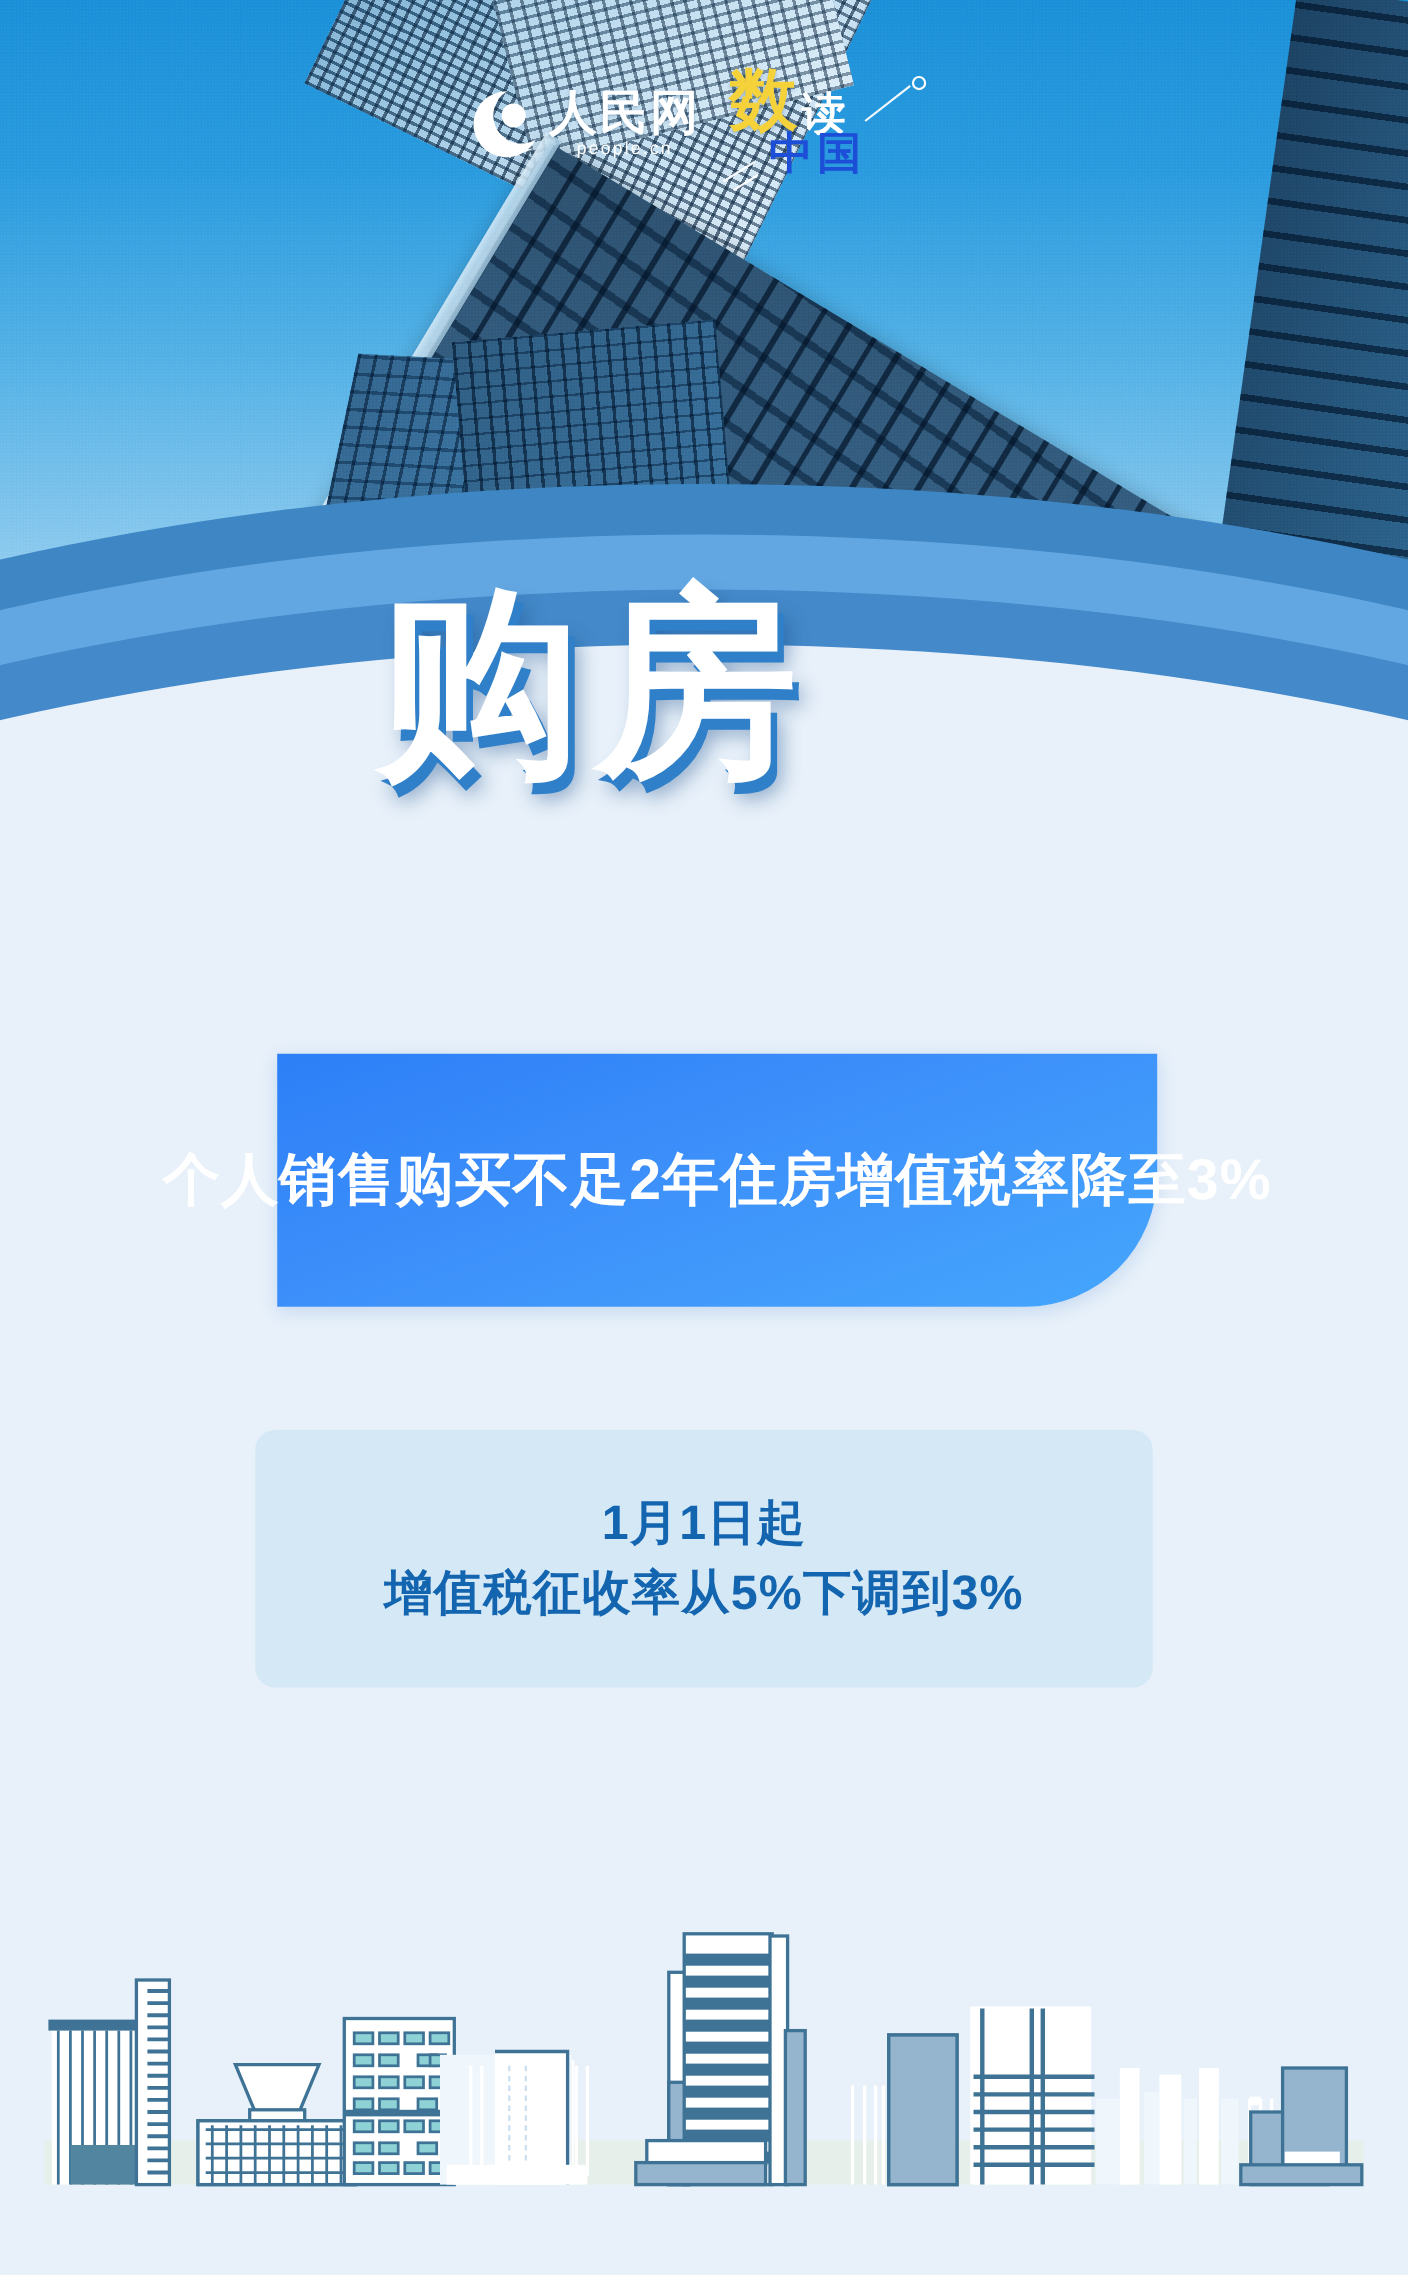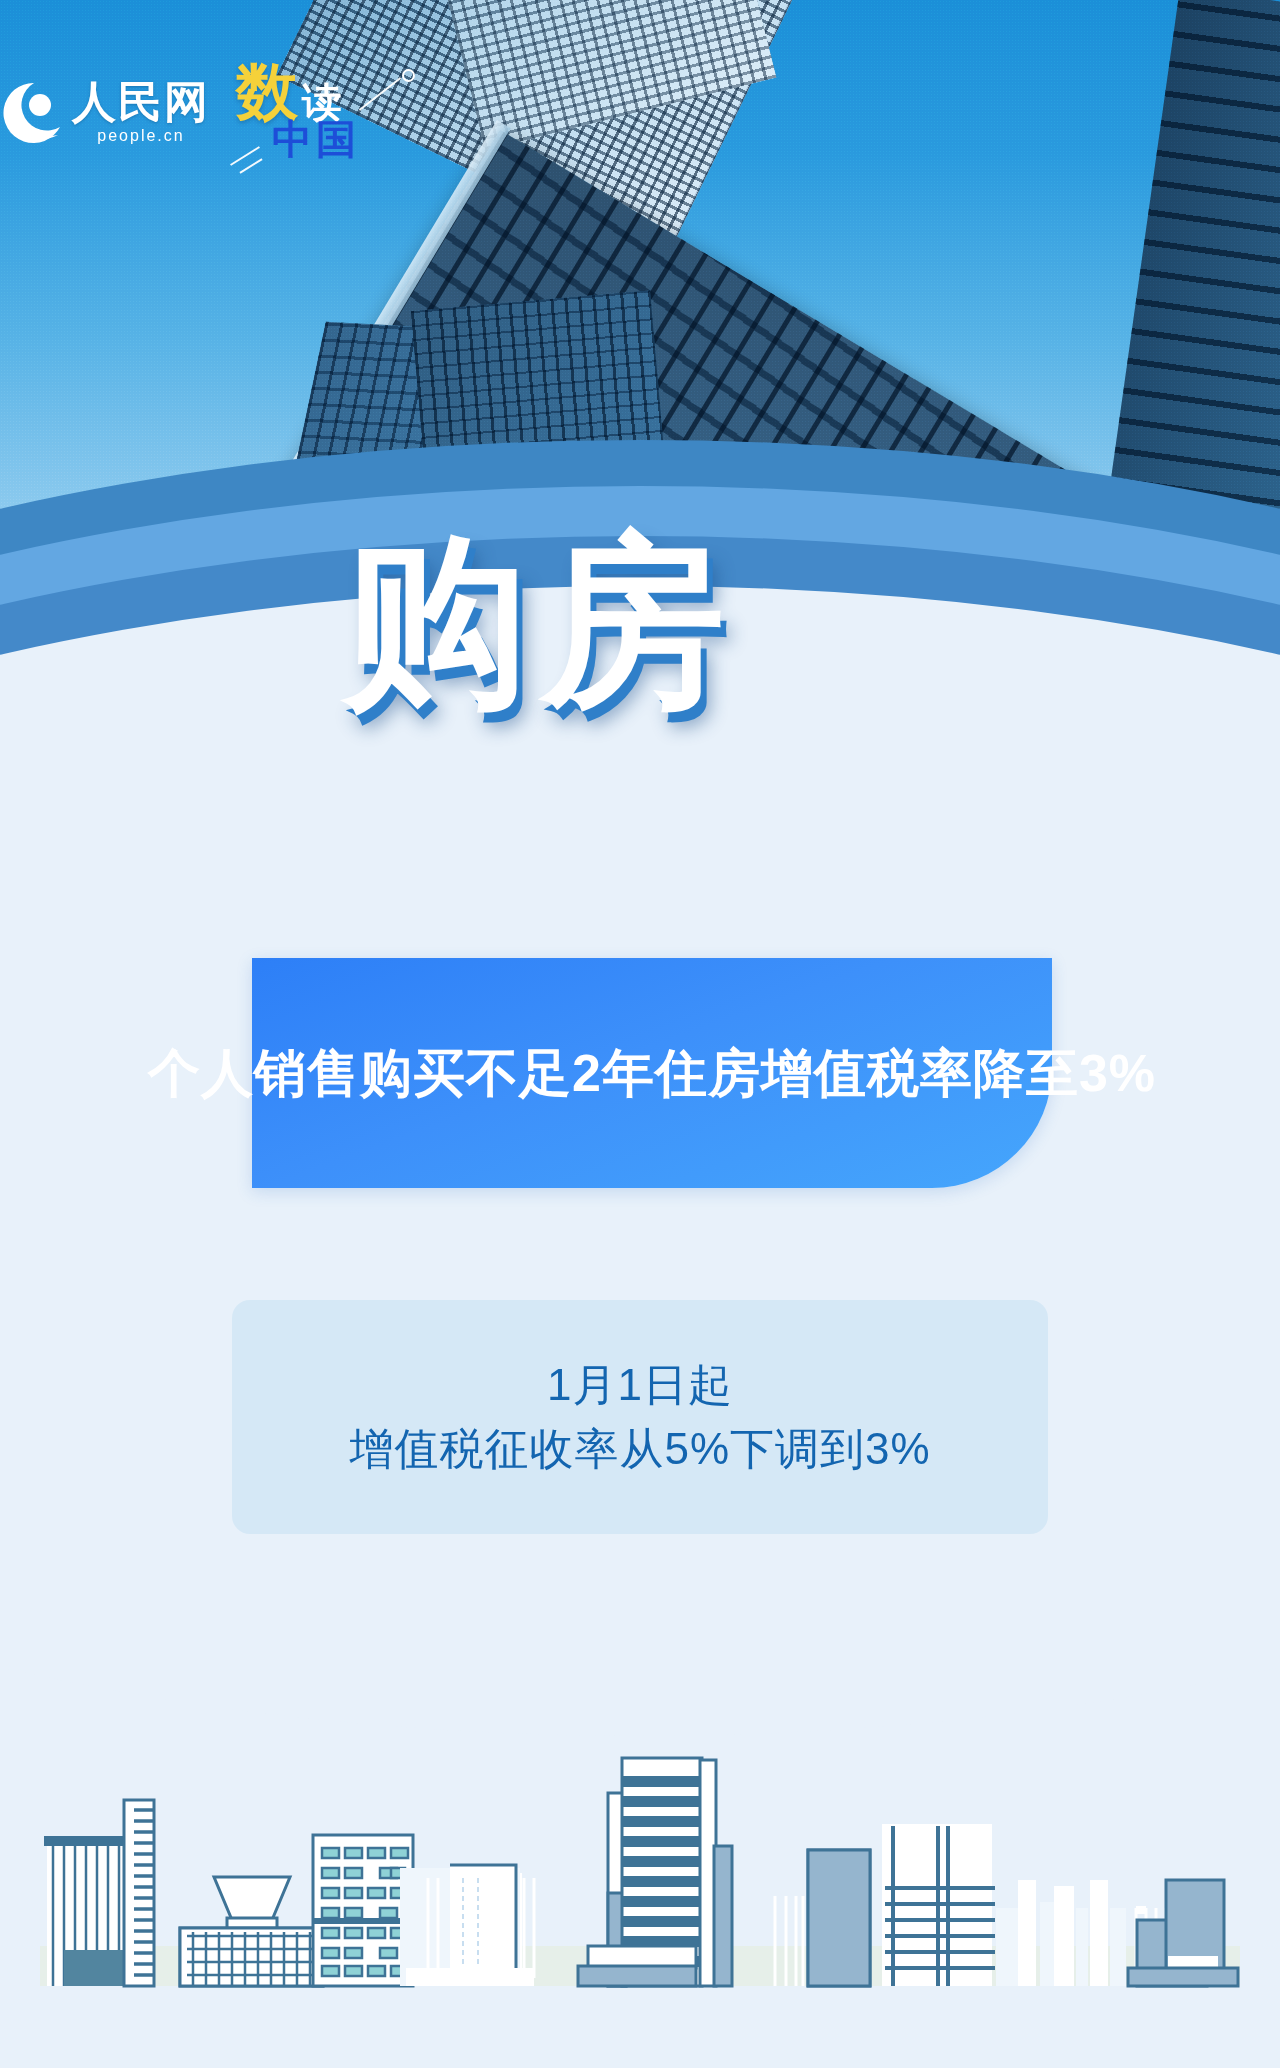--- a/index.html
+++ b/index.html
@@ -134,21 +134,21 @@
   
   #swoosh-bg{
     width:2700px;height:1150px;
     top:586px;margin-left:-1350px;
     background:#e8f1fa;
   }
 
   
   #logobar{
     position:absolute;left:0;top:58px;width:1280px;height:110px;
-    display:flex;align-items:center;justify-content:flex-start;gap:26px;
+    display:flex;align-items:center;justify-content:center;gap:26px;
     z-index:40;
   }
   #pd-logo{display:flex;align-items:flex-end;gap:4px;}
   #pd-mark{width:68px;height:68px;position:relative;}
   #pd-wordwrap{display:flex;flex-direction:column;align-items:center;margin-bottom:2px;}
   #pd-cn{
     font-family:"Liberation Serif","DejaVu Serif",serif;
     font-size:44px;line-height:44px;color:#fff;font-weight:700;
     letter-spacing:2px;
     text-shadow:0 1px 3px rgba(0,60,110,.35);
@@ -208,21 +208,21 @@
   }
 
   
   #bodycard{
     position:absolute;left:232px;top:1300px;width:816px;height:234px;
     background:#d5e8f6;border-radius:18px;
     display:flex;flex-direction:column;align-items:center;justify-content:center;
     z-index:30;
   }
   .body-line{
-    color:#1365b0;font-size:44px;line-height:64px;font-weight:400;
+    color:#1365b0;font-size:44px;line-height:64px;font-weight:700;
     letter-spacing:1px;white-space:nowrap;
   }
 
   
   #skyline{position:absolute;left:0;bottom:0;width:1280px;height:400px;z-index:20;}
   #ground{
     position:absolute;left:40px;bottom:82px;width:1200px;height:40px;
     background:#e6efe9;z-index:19;
   }
 </style>

